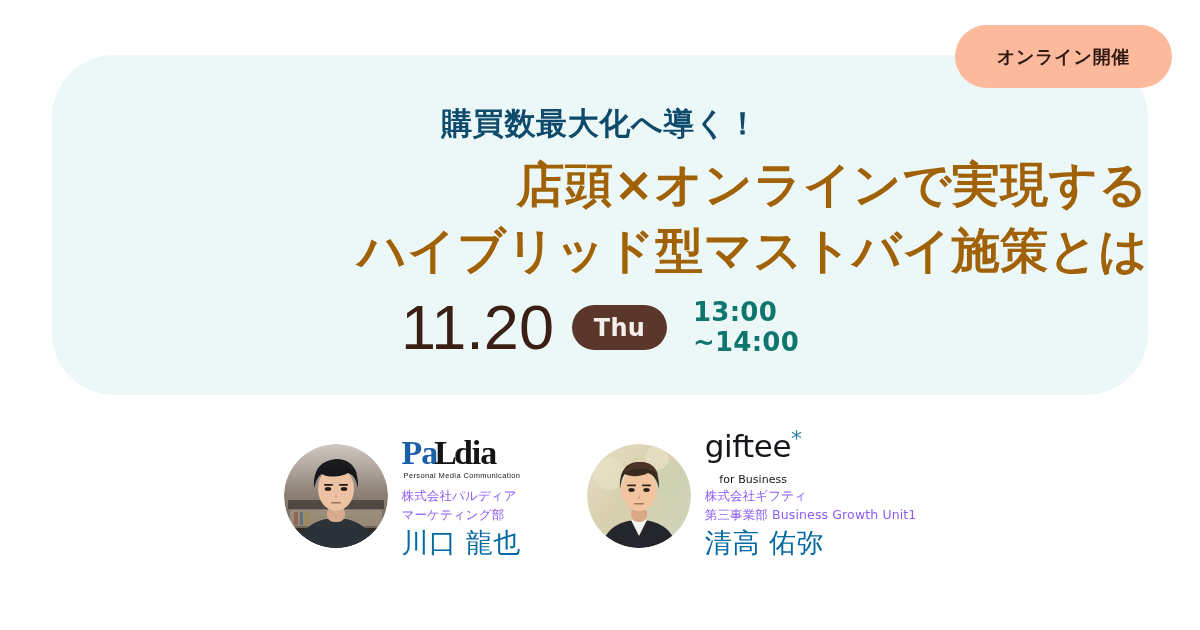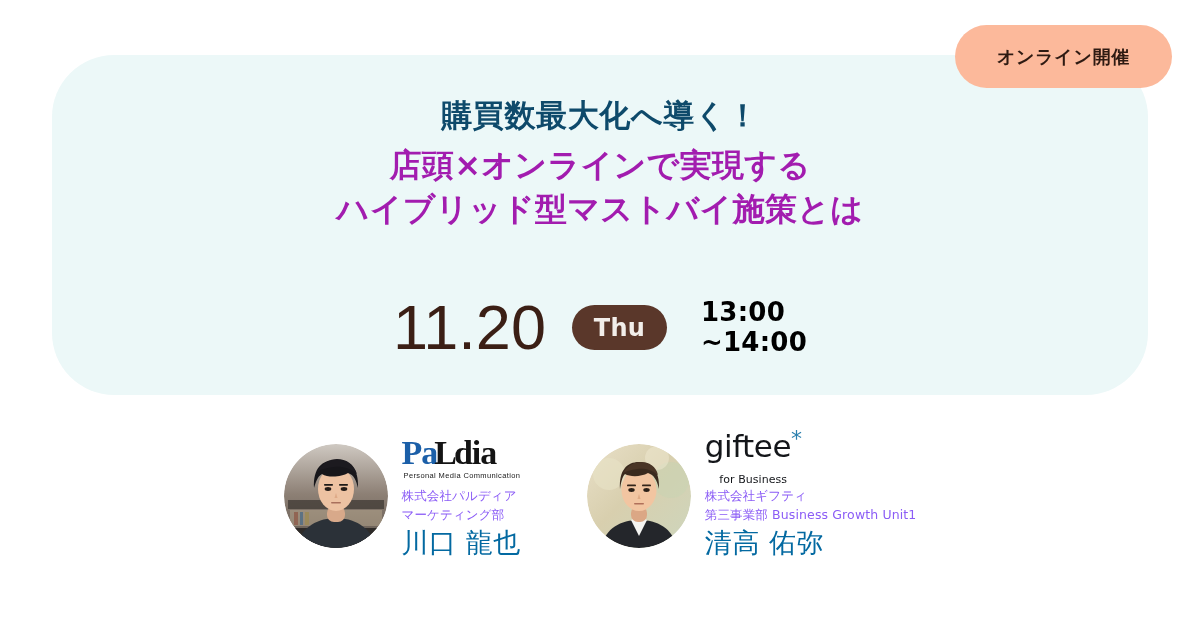--- a/index.html
+++ b/index.html
@@ -64,46 +64,47 @@
     width: 1096px;
     text-align: center;
   }
   .title-lead {
     font-family: "DejaVu Sans", "Liberation Sans", sans-serif;
     font-size: 31px;
     font-weight: 700;
     color: #0e4a6b;
     letter-spacing: 0.02em;
     line-height: 1.25;
-    margin: 0;
+    margin: 8px;
   }
   .title-main {
     font-family: "DejaVu Sans", "Liberation Sans", sans-serif;
-    font-size: 32px;
-    font-weight: 700;
-    color: #a21caf;
+    font-size: 48px;
+    font-weight: 700;
+    color: #a16207;
     letter-spacing: 0.01em;
     line-height: 1.38;
     margin: 8px 0 0 0;
+    text-align: right;
   }
   .title-main-line {
     display: block;
     white-space: nowrap;
   }
 
   
   .datetime-row {
     position: absolute;
     left: 52px;
     top: 296px;
     width: 1096px;
     display: flex;
     align-items: center;
     justify-content: center;
-    gap: 18px;
+    gap: 10px;
   }
   .date-text {
     font-family: "Liberation Sans", "DejaVu Sans", sans-serif;
     font-size: 63px;
     font-weight: 400;
     color: #3b1f15;
     line-height: 1;
     letter-spacing: 0.00em;
   }
   .day-pill {
@@ -127,21 +128,21 @@
   .time-block {
     margin-left: 16px;
     display: flex;
     flex-direction: column;
     line-height: 1.12;
   }
   .time-start, .time-end {
     font-family: "DejaVu Sans", "Liberation Sans", sans-serif;
     font-size: 26px;
     font-weight: 700;
-    color: #000000;
+    color: #0f766e;
     letter-spacing: 0.01em;
   }
 
   
   .speakers {
     position: absolute;
     left: 0;
     top: 426px;
     width: 1200px;
     display: flex;

